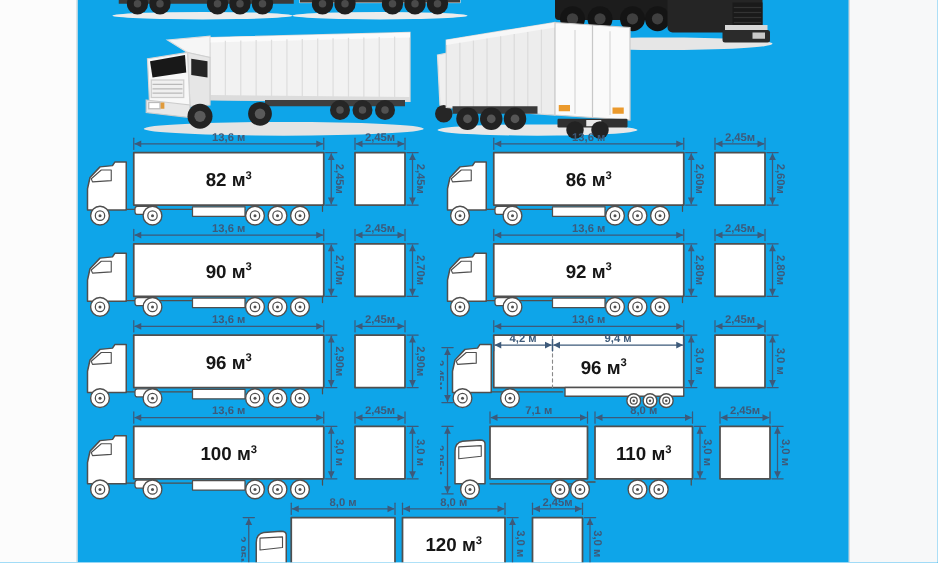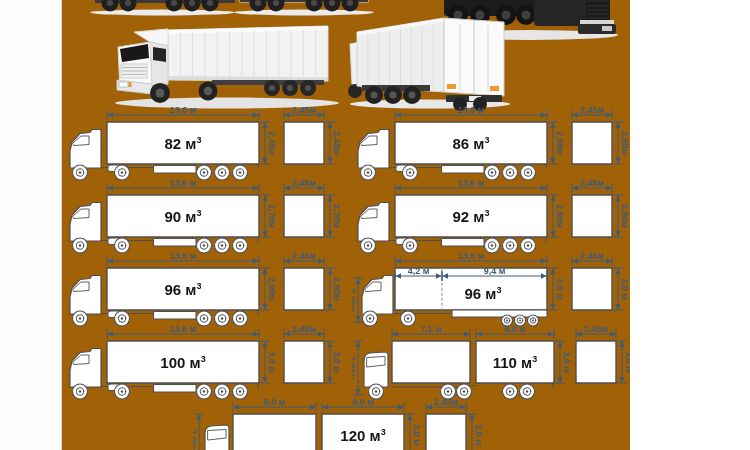--- a/index.html
+++ b/index.html
@@ -1,16 +1,16 @@
 <!DOCTYPE html>
 <html><head>
 <meta charset="utf-8">
 <style>
   html,body{margin:0;padding:0;background:#ffffff;}
-  .stage{position:relative;width:630px;height:450px;background:#a16207;overflow:hidden;
+  .stage{position:relative;width:750px;height:450px;background:#0ea5e9;overflow:hidden;
          font-family:"Liberation Sans",sans-serif;}
   .margin{position:absolute;top:0;height:450px;}
   .margin-left{left:0;width:61px;background:#fcfcfc;border-right:1px solid #d4dbde;}
   .margin-right{left:679px;width:71px;background:#f7f8f9;border-left:1px solid #d4dbde;}
   .photos{position:absolute;left:62px;top:0;width:617px;height:112px;}
   .diag{position:absolute;width:290px;height:86px;}
   svg text{font-family:"Liberation Sans",sans-serif;}
   .dim-label{font-size:9px;font-weight:bold;}
   .vol-label{font-size:15px;font-weight:bold;}
 </style>

